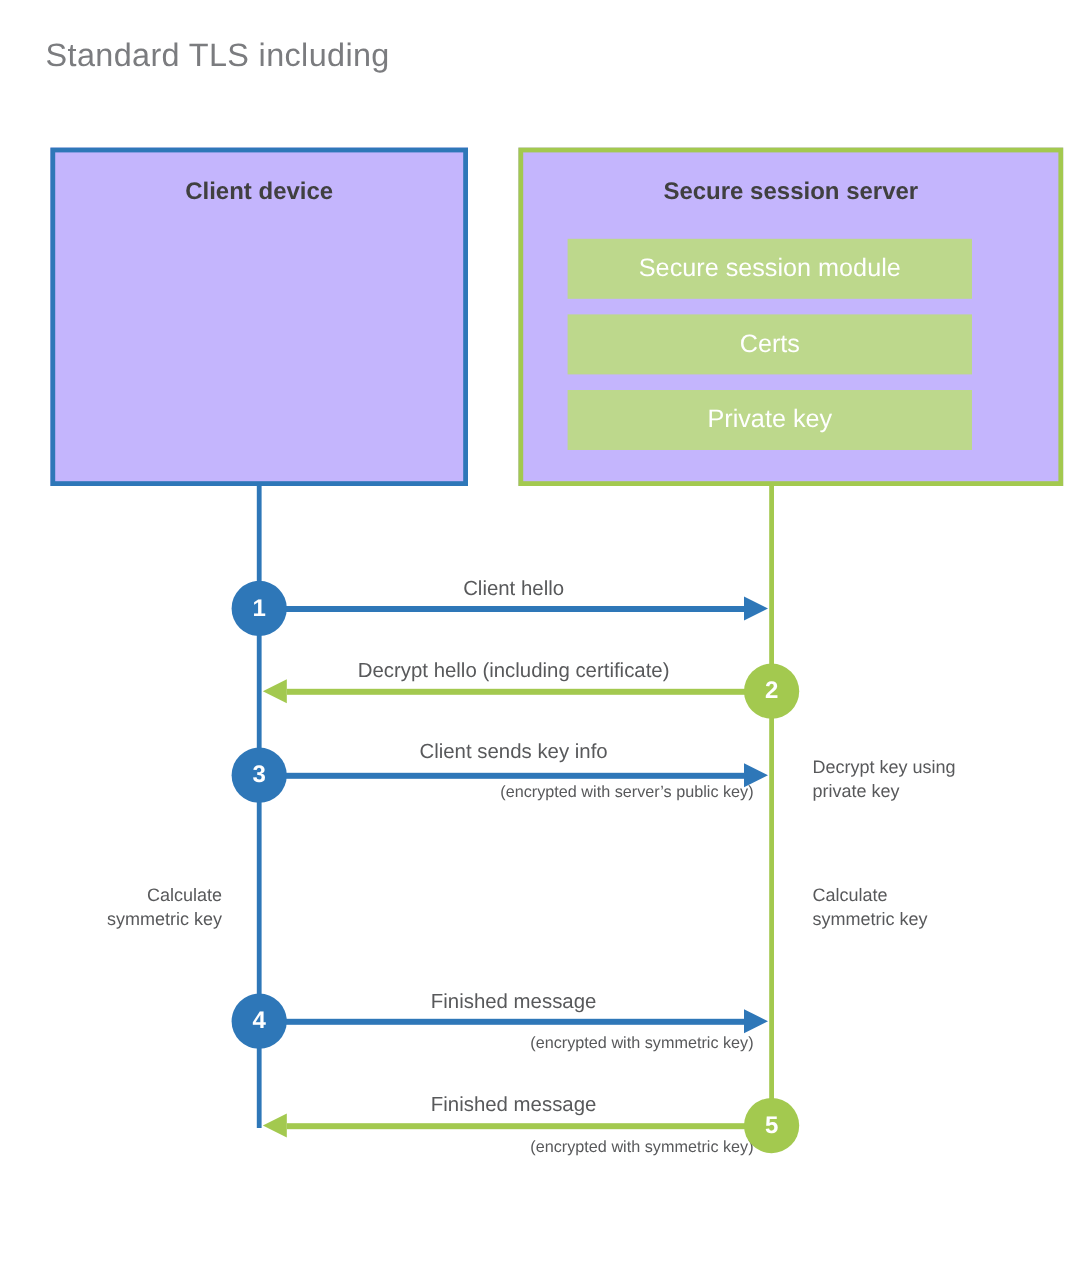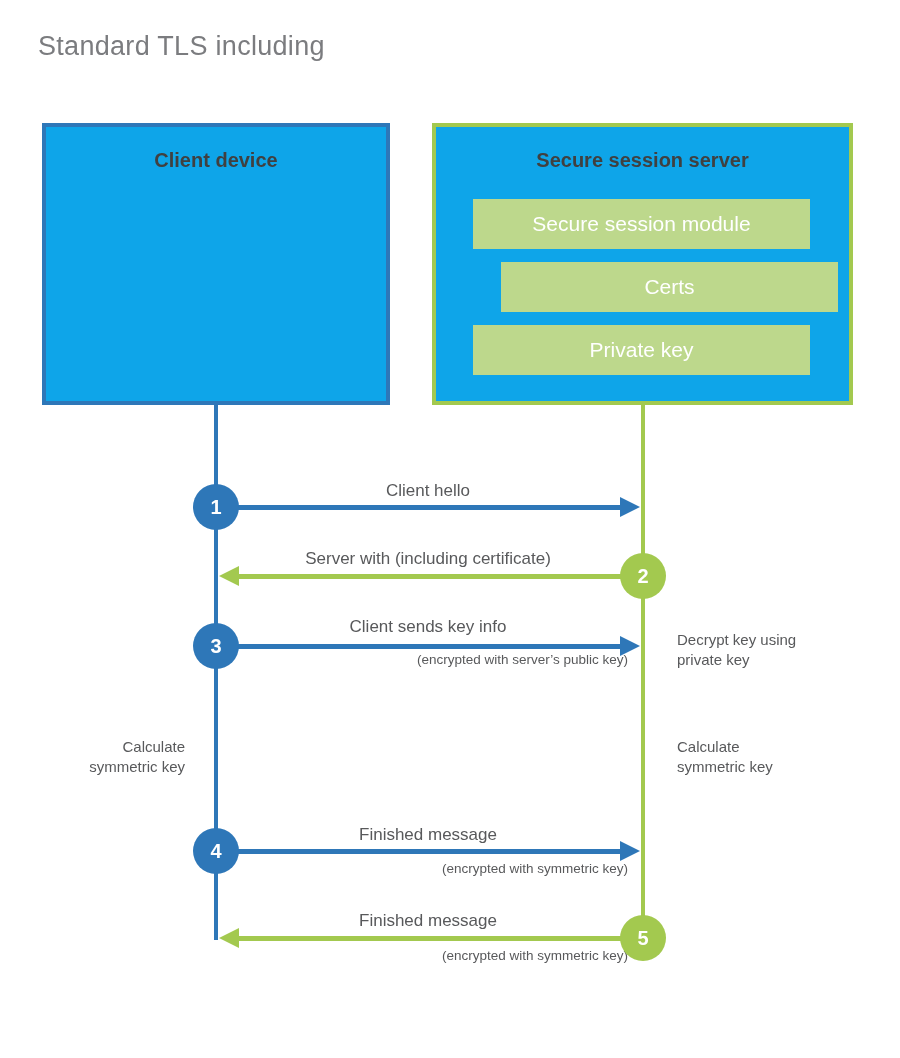--- a/index.html
+++ b/index.html
@@ -6,39 +6,39 @@
   html,body { background:#ffffff; }
   .canvas {
     position:relative; width:900px; height:1058px; background:#ffffff;
     font-family:"Liberation Sans", sans-serif; overflow:hidden;
   }
   .title {
     position:absolute; left:38px; top:31px;
     font-size:27px; font-weight:300; color:#7b7c7f; letter-spacing:0.3px;
   }
   
-  .actor-box { position:absolute; top:123px; height:282px; background:#0ea5e9; }
+  .actor-box { position:absolute; top:123px; height:282px; background:#c4b5fd; }
   .client-box { left:42px;  width:348px; border:4px solid #2e77b8; }
-  .server-box { left:432px; width:421px; border:4px solid #a3c94f; }
+  .server-box { left:432px; width:454px; border:4px solid #a3c94f; }
   .box-heading {
     position:absolute; left:0; right:0; top:22px; text-align:center;
     font-size:20px; font-weight:bold; color:#404040;
   }
   .client-app {
     position:absolute; left:32px; top:72px; width:277px; height:176px;
     background:#5f9dd5; color:#ffffff; font-size:19px; line-height:26px;
     display:flex; align-items:center; justify-content:center;
     text-align:center; padding:0 62px;
   }
   .server-bar {
     position:absolute; left:37px; width:337px; height:50px;
     background:#bdd88c; color:#ffffff; font-size:21px;
     line-height:50px; text-align:center;
   }
-  .bar-1 { top:72px; } .bar-2 { top:135px;margin-left:28px; } .bar-3 { top:198px; }
+  .bar-1 { top:72px; } .bar-2 { top:135px; } .bar-3 { top:198px; }
   
   .vline { position:absolute; width:4px; }
   .vline-client { left:214px; top:405px; height:535px; background:#2e77b8; }
   .vline-server { left:641px; top:405px; height:533px; background:#a3c94f; }
   
   .step-circle {
     position:absolute; width:46px; height:46px; border-radius:50%;
     color:#ffffff; font-size:20px; font-weight:bold;
     text-align:center; line-height:46px;
   }
@@ -103,21 +103,21 @@
   <div class="vline vline-client"></div>
   <div class="vline vline-server"></div>
 
   <div class="shaft shaft-blue a1s"></div>
   <div class="head head-right a1h"></div>
   <div class="msg-label l1">Client hello</div>
   <div class="step-circle circle-blue c1">1</div>
 
   <div class="shaft shaft-green a2s"></div>
   <div class="head head-left a2h"></div>
-  <div class="msg-label l2">Server with (including certificate)</div>
+  <div class="msg-label l2">Decrypt hello (including certificate)</div>
   <div class="step-circle circle-green c2">2</div>
 
   <div class="shaft shaft-blue a3s"></div>
   <div class="head head-right a3h"></div>
   <div class="msg-label l3">Client sends key info</div>
   <div class="msg-sub s3">(encrypted with server’s public key)</div>
   <div class="step-circle circle-blue c3">3</div>
 
   <div class="shaft shaft-blue a4s"></div>
   <div class="head head-right a4h"></div>

